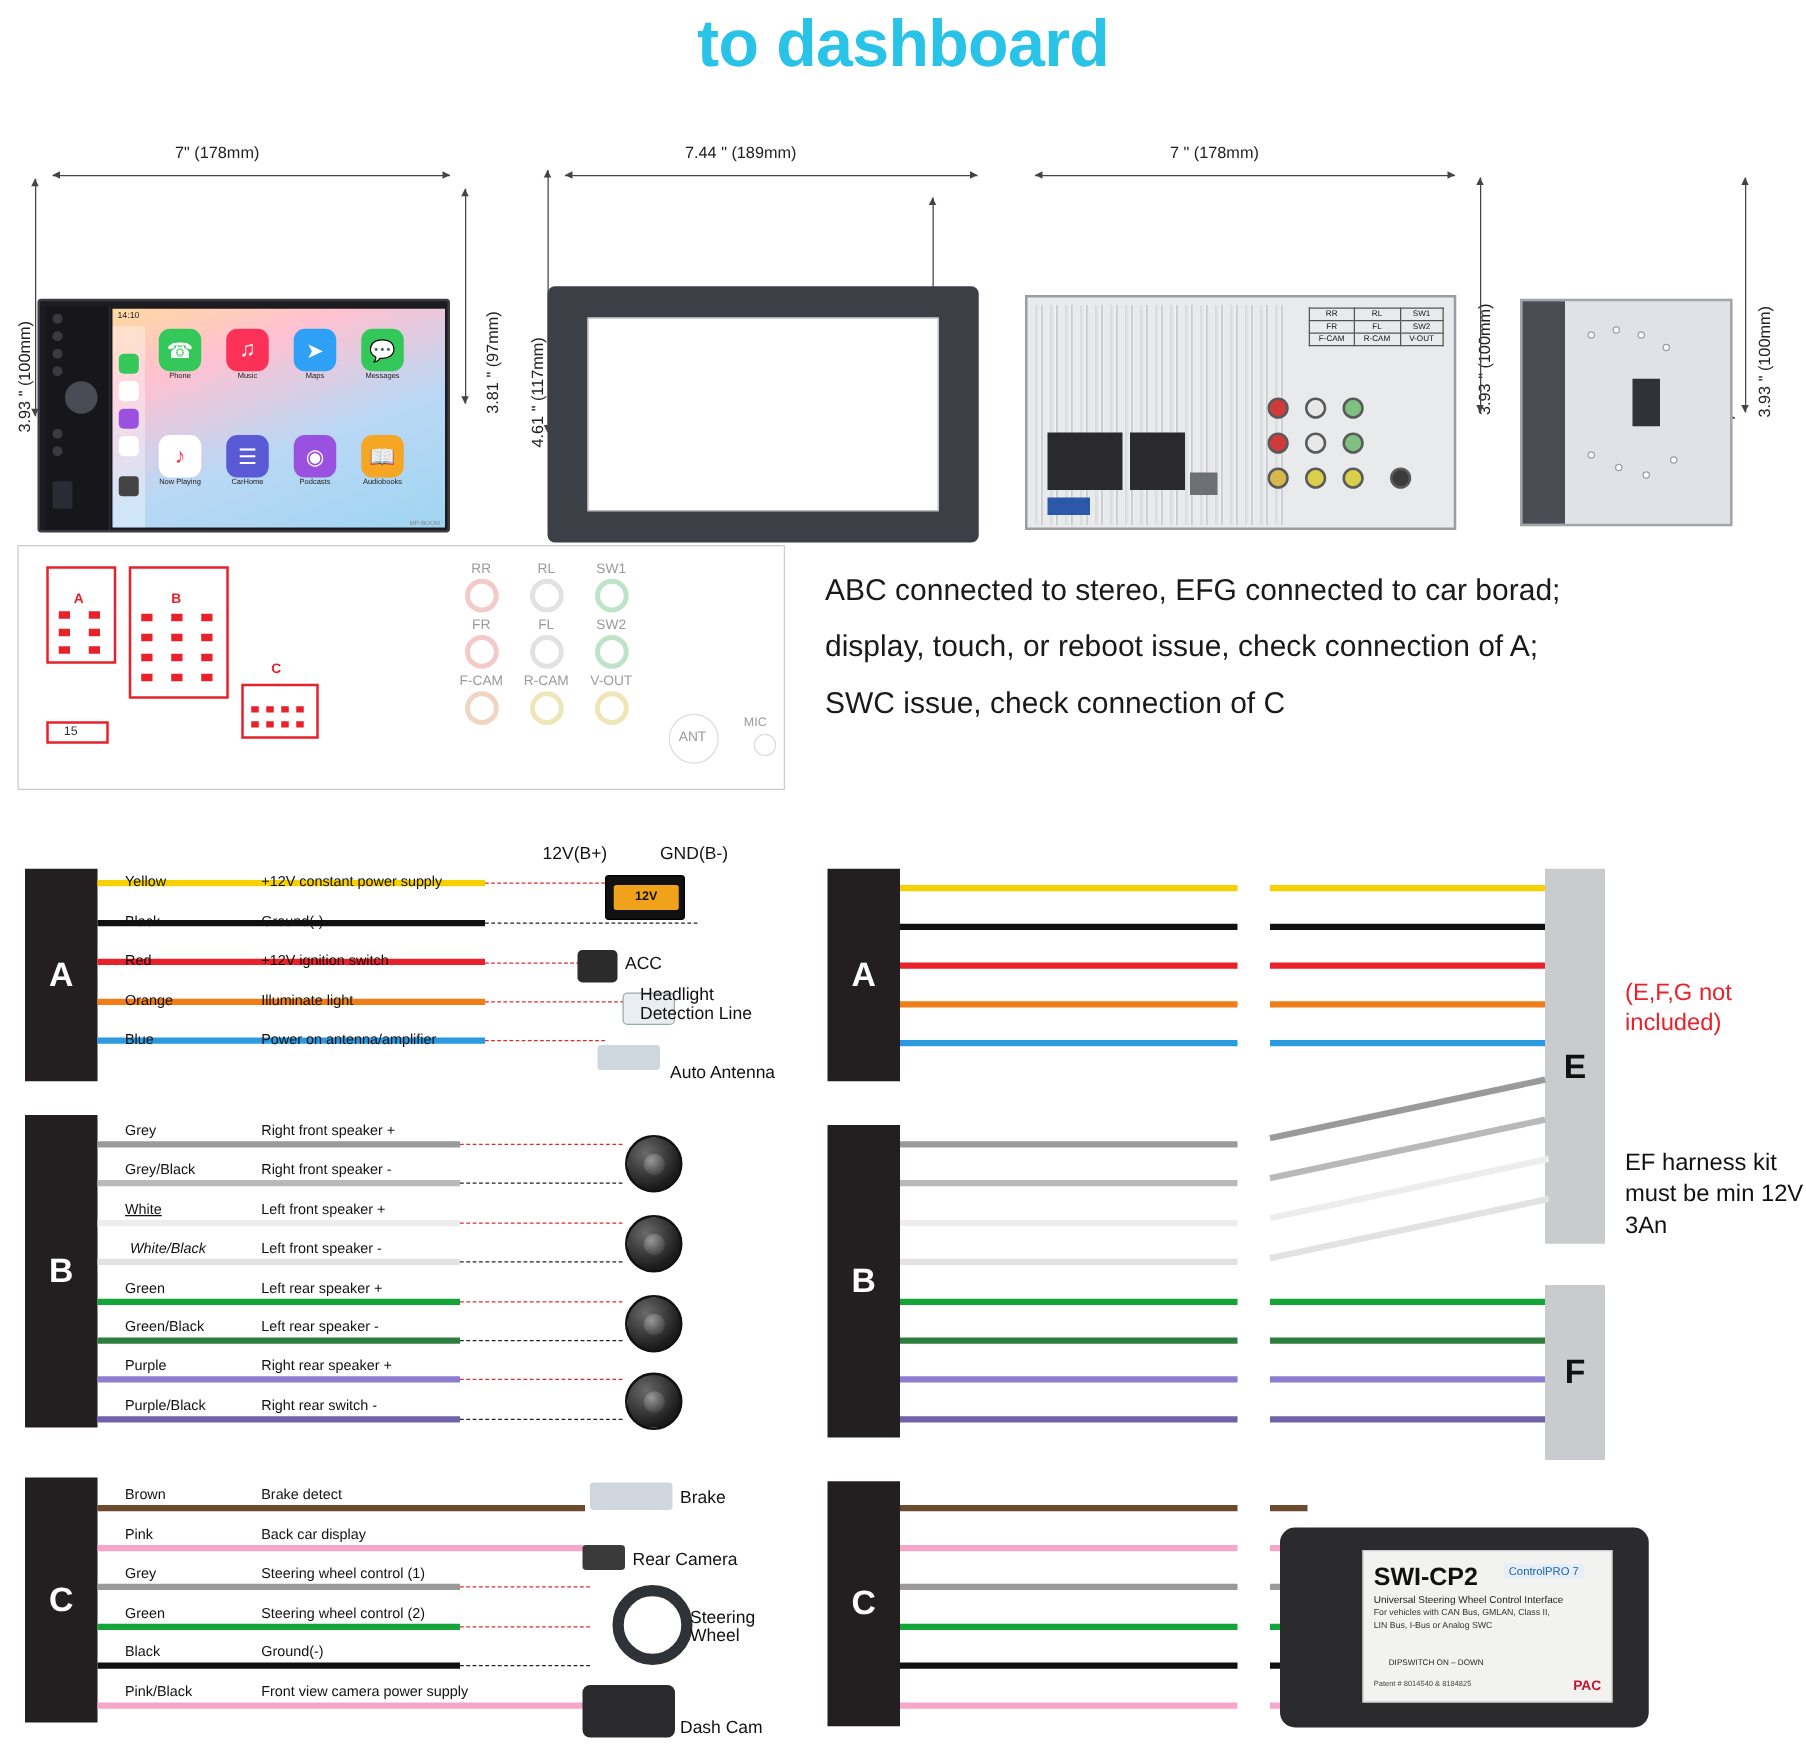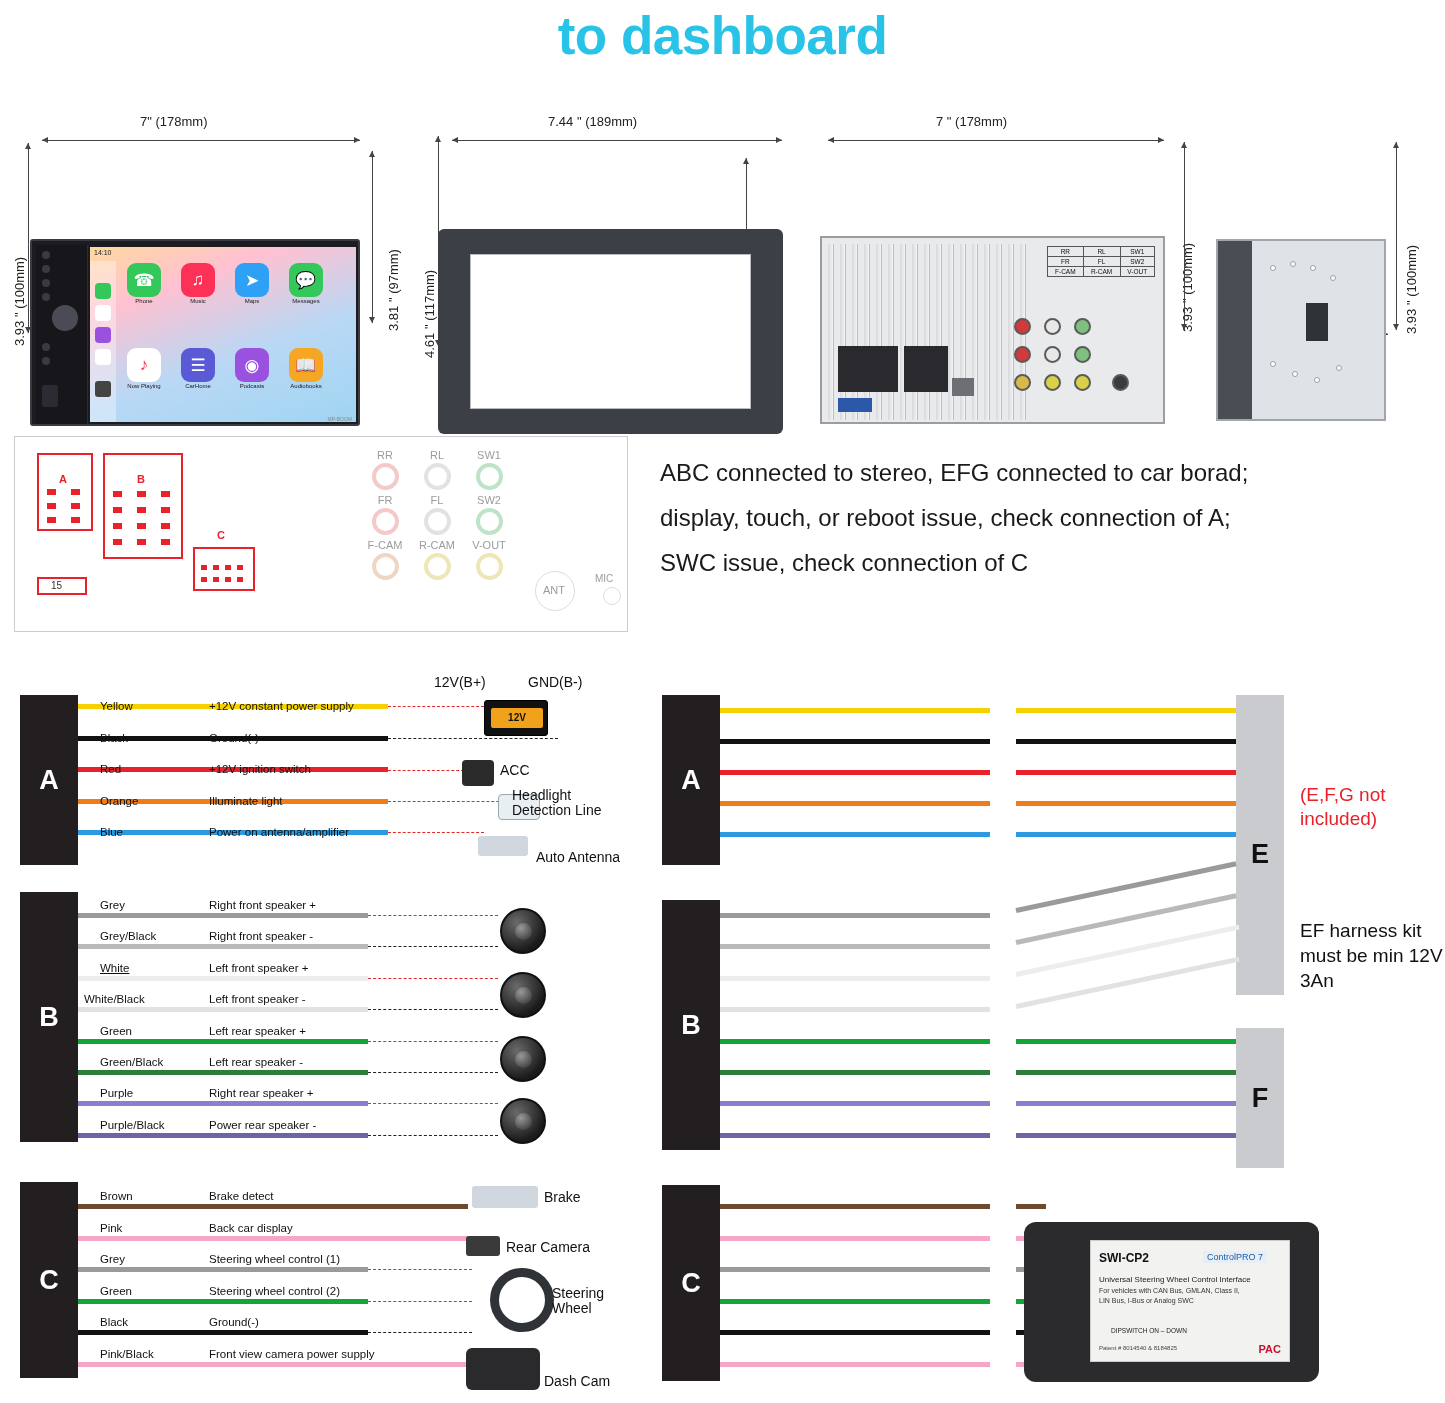--- a/index.html
+++ b/index.html
@@ -467,38 +467,38 @@
 
 <div class="wire" style="left:78px; top:944px; width:290px; background:#b9b9b9;"></div>
 <div class="wname" style="left:100px; top:930px;">Grey/Black</div>
 <div class="wfunc" style="left:209px; top:930px;">Right front speaker -</div>
 
 <div class="wire" style="left:78px; top:976px; width:290px; background:#ededed;"></div>
 <div class="wname" style="left:100px; top:962px;text-decoration:underline;">White</div>
 <div class="wfunc" style="left:209px; top:962px;">Left front speaker +</div>
 
 <div class="wire" style="left:78px; top:1007px; width:290px; background:#e2e2e2;"></div>
-<div class="wname" style="left:84px; top:993px;">White/Black</div>
+<div class="wname" style="left:104px; top:993px;font-style:italic;">White/Black</div>
 <div class="wfunc" style="left:209px; top:993px;">Left front speaker -</div>
 
 <div class="wire" style="left:78px; top:1039px; width:290px; background:#13a538;"></div>
 <div class="wname" style="left:100px; top:1025px;">Green</div>
 <div class="wfunc" style="left:209px; top:1025px;">Left rear speaker +</div>
 
 <div class="wire" style="left:78px; top:1070px; width:290px; background:#2f7d3e;"></div>
 <div class="wname" style="left:100px; top:1056px;">Green/Black</div>
 <div class="wfunc" style="left:209px; top:1056px;">Left rear speaker -</div>
 
 <div class="wire" style="left:78px; top:1101px; width:290px; background:#8d7dd0;"></div>
 <div class="wname" style="left:100px; top:1087px;">Purple</div>
 <div class="wfunc" style="left:209px; top:1087px;">Right rear speaker +</div>
 
 <div class="wire" style="left:78px; top:1133px; width:290px; background:#6f62a8;"></div>
 <div class="wname" style="left:100px; top:1119px;">Purple/Black</div>
-<div class="wfunc" style="left:209px; top:1119px;">Power rear speaker -</div>
+<div class="wfunc" style="left:209px; top:1119px;">Right rear switch -</div>
 
 <div class="dotline" style="left:368px; top:915px; width:130px;"></div>
 <div class="dotblack" style="left:368px; top:946px; width:130px;"></div>
 <div class="dotline" style="left:368px; top:978px; width:130px;"></div>
 <div class="dotblack" style="left:368px; top:1009px; width:130px;"></div>
 <div class="dotline" style="left:368px; top:1041px; width:130px;"></div>
 <div class="dotblack" style="left:368px; top:1072px; width:130px;"></div>
 <div class="dotline" style="left:368px; top:1103px; width:130px;"></div>
 <div class="dotblack" style="left:368px; top:1135px; width:130px;"></div>
 
@@ -605,21 +605,21 @@
 <div class="wire" style="left:1016px; top:1330px; width:30px; background:#111;"></div>
 <div class="wire" style="left:720px; top:1362px; width:270px; background:#f6a6c8;"></div>
 <div class="wire" style="left:1016px; top:1362px; width:30px; background:#f6a6c8;"></div>
 
 <div class="greyblk" style="left:1034px; top:1232px; width:44px; height:140px;">
   <div class="bl">G</div>
 </div>
 
 <div class="swi">
   <div class="label">
-    <div style="position:absolute; left:8px; top:10px; font-size:12px; font-weight:bold; color:#111;">SWI-CP2</div>
+    <div style="position:absolute; left:8px; top:10px; font-size:20px; font-weight:bold; color:#111;">SWI-CP2</div>
     <div style="position:absolute; left:112px; top:10px; font-size:9px; color:#1a5fa8; background:#e8eef6; padding:1px 4px;">ControlPRO 7</div>
     <div style="position:absolute; left:8px; top:34px; font-size:8px; color:#222;">Universal Steering Wheel Control Interface</div>
     <div style="position:absolute; left:8px; top:46px; font-size:7px; color:#333;">For vehicles with CAN Bus, GMLAN, Class II,</div>
     <div style="position:absolute; left:8px; top:56px; font-size:7px; color:#333;">LIN Bus, I-Bus or Analog SWC</div>
     <div style="position:absolute; left:20px; top:86px; font-size:6.5px; color:#222;">DIPSWITCH ON – DOWN</div>
     <div style="position:absolute; left:8px; top:104px; font-size:6px; color:#444;">Patent # 8014540 &amp; 8184825</div>
     <div style="position:absolute; right:8px; bottom:6px; font-size:11px; font-weight:bold; color:#c8102e;">PAC</div>
   </div>
 </div>
 

